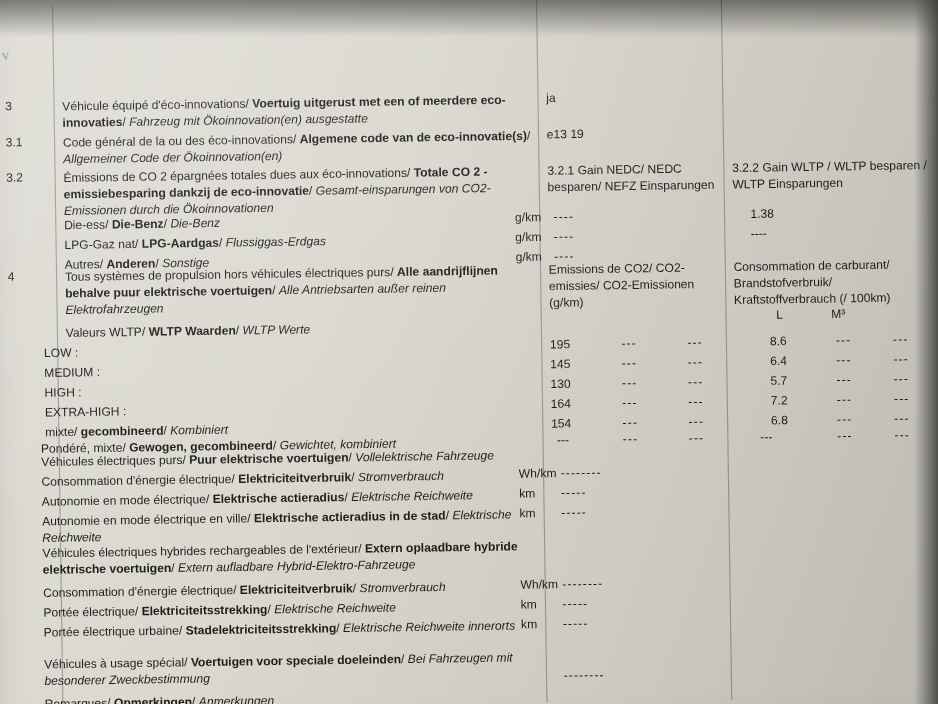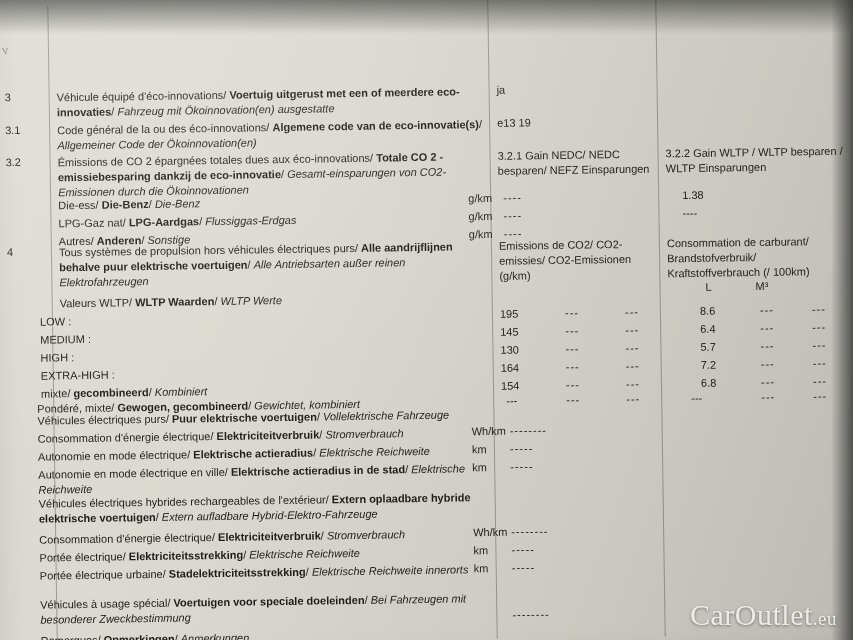--- a/index.html
+++ b/index.html
@@ -292,14 +292,13 @@
       <div class="lbl" style="left:36px; width:440px;">Véhicules à usage spécial/ <b>Voertuigen voor speciale doeleinden</b>/ <i>Bei Fahrzeugen mit besonderer Zweckbestimmung</i></div>
       <div class="v-d1" style="left:508px; top:18px;">--------</div>
     </div>
     <div class="row" style="top:628px;">
       <div class="lbl" style="left:36px; width:440px;">Remarques/ <b>Opmerkingen</b>/ <i>Anmerkungen</i></div>
     </div>
   </div>
 
   <div class="blur"></div>
 
-  <div id="watermark"><span>CarOutlet</span><span class="eu">.eu</span></div>
 </div>
 
 </body></html>

